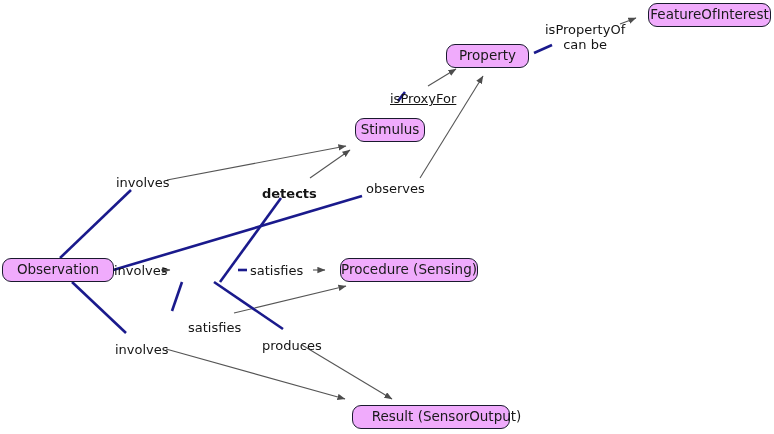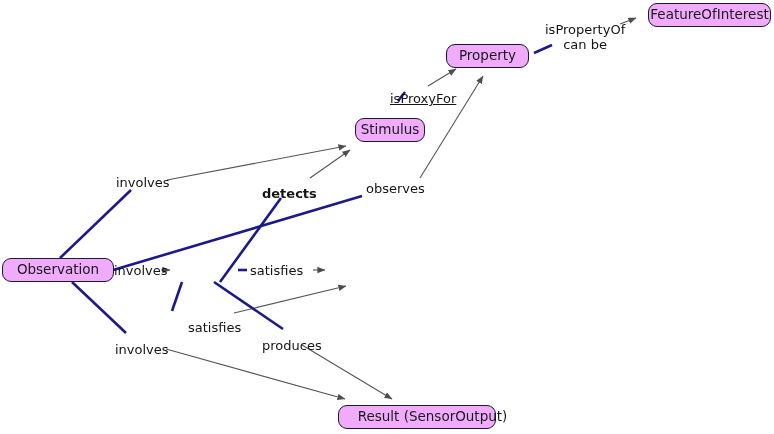--- a/index.html
+++ b/index.html
@@ -123,22 +123,25 @@
   </div>
 
   <div class="node" style="left:446px; top:44px; width:83px;">
     <span>Property</span>
   </div>
 
   <div class="node" style="left:648px; top:3px; width:123px;">
     <span>FeatureOfInterest</span>
   </div>
 
+  <div class="node" style="left:340px; top:258px; width:138px;">
+    <span>Procedure (Sensing)</span>
+  </div>
 
-  <div class="node" style="left:338px; top:405px; width:158px;padding-left:40px;">
+  <div class="node" style="left:352px; top:405px; width:158px;padding-left:40px;">
     <span>Result (SensorOutput)</span>
   </div>
 
   <div class="edge-label" style="left:116px; top:175px;">involves</div>
 
   <div class="edge-label" style="left:114px; top:263px;">involves</div>
 
   <div class="edge-label" style="left:366px; top:181px;">observes</div>
 
   <div class="edge-label" style="left:115px; top:342px;">involves</div>

